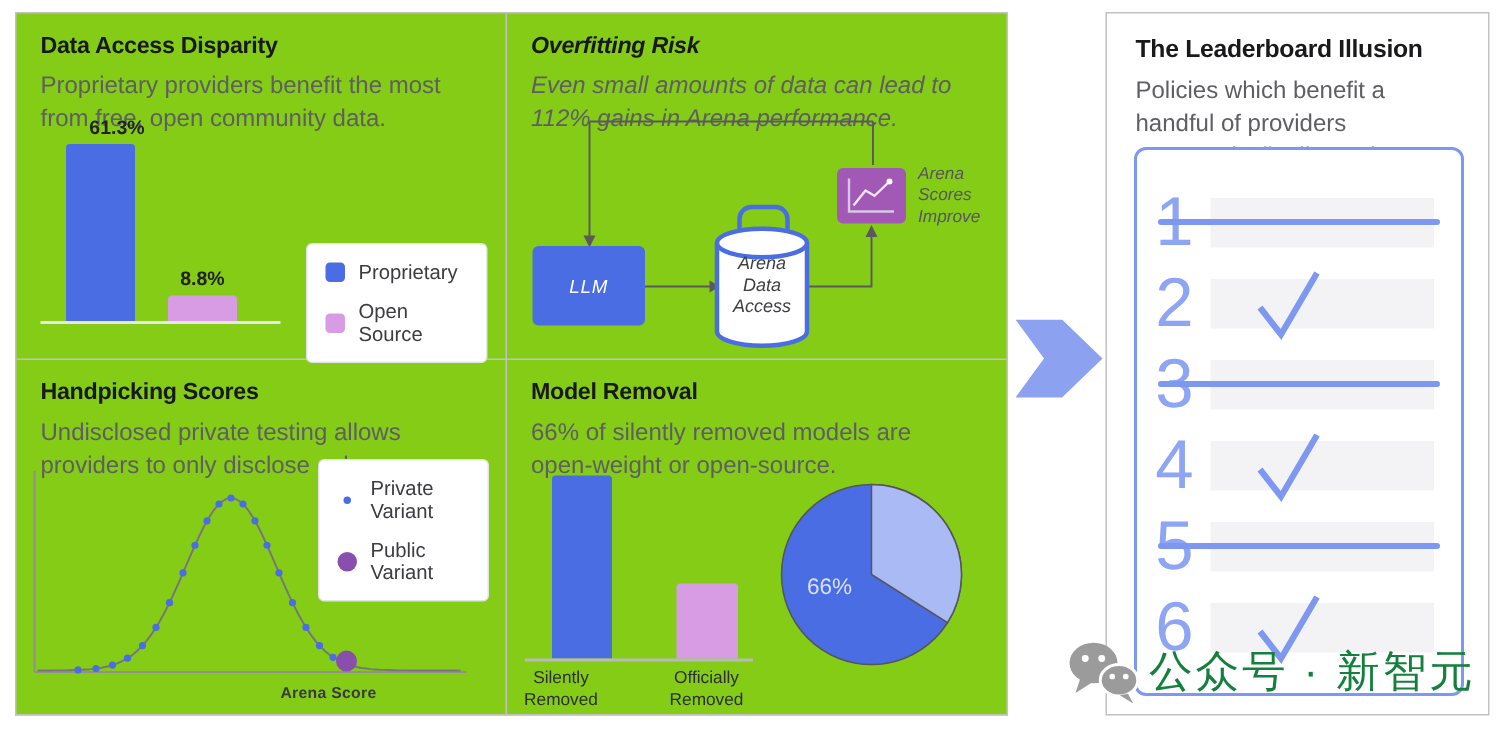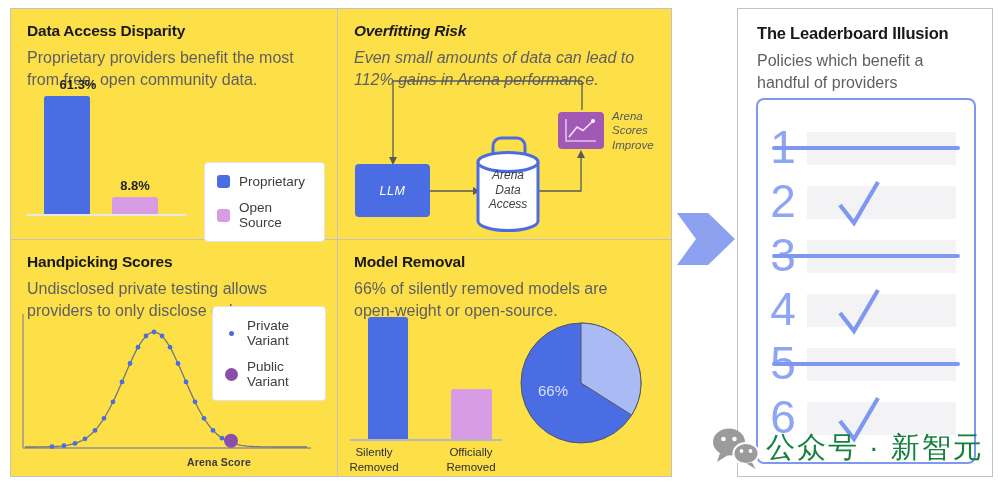--- a/index.html
+++ b/index.html
@@ -2,21 +2,21 @@
 <html><head>
 <meta charset="utf-8">
 <style>
   * { margin:0; padding:0; box-sizing:border-box; }
   body { font-family:"Liberation Sans","DejaVu Sans",sans-serif; background:#ffffff; }
   .stage { position:relative; width:1000px; height:486px; background:#ffffff; overflow:hidden; }
 
   
   .quad { position:absolute; left:10px; top:8px; width:662px; height:469px;
           border:1.5px solid #c2c2c4; display:grid;
-          grid-template-columns:327px 1fr; grid-template-rows:231px 1fr; background:#fde047; }
+          grid-template-columns:327px 1fr; grid-template-rows:231px 1fr; background:#84cc16; }
   .cell { position:relative; padding:13px 16px; }
   .cell.c1 { border-right:1.5px solid #c2c2c4; border-bottom:1.5px solid #c2c2c4; }
   .cell.c2 { border-bottom:1.5px solid #c2c2c4;font-style:italic; }
   .cell.c3 { border-right:1.5px solid #c2c2c4; }
 
   .ptitle { font-size:15.5px; font-weight:700; color:#19191b; letter-spacing:-0.2px; margin-bottom:7px; }
   .psub   { font-size:16px; color:#5e5e63; line-height:1.38; }
   .preline { white-space:pre-line; }
 
   

